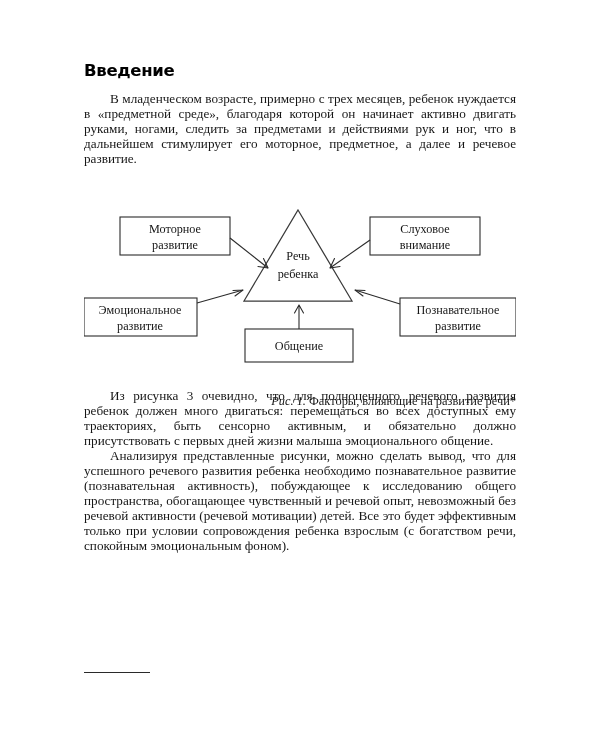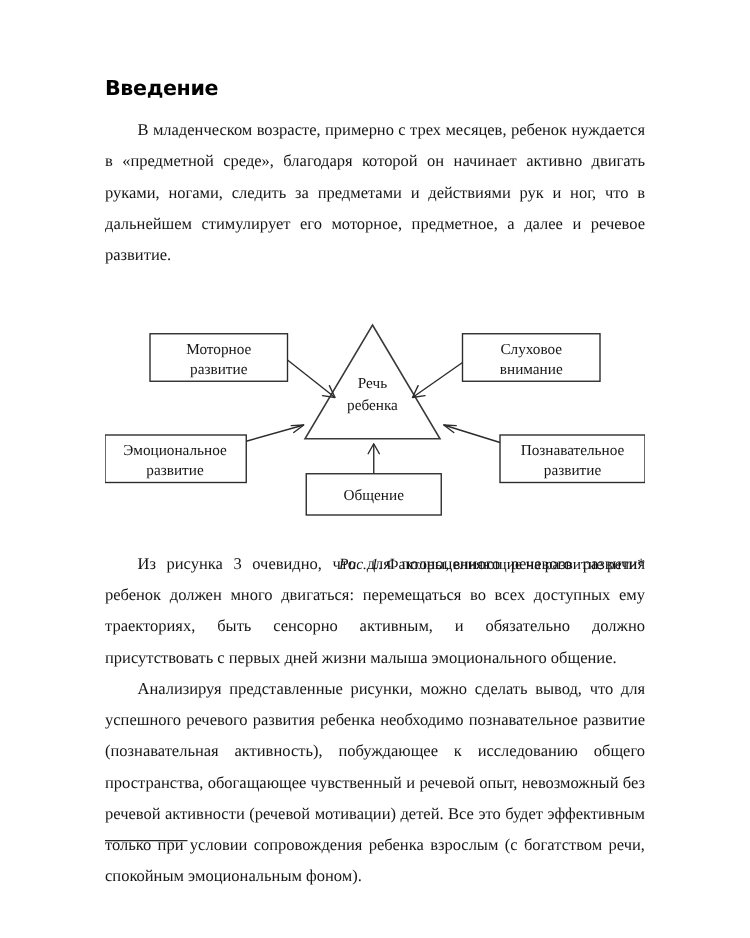--- a/index.html
+++ b/index.html
@@ -27,21 +27,21 @@
     font-weight: bold;
     font-size: 16.5px;
     letter-spacing: -0.3px;
     color: #000000;
     margin: 0 0 11px 0;
     line-height: 1.1;
   }
   p.body-text {
     margin: 0;
     font-size: 13.2px;
-    line-height: 25px;
+    line-height: 15px;
     text-align: justify;
     text-indent: 26px;
     color: #161616;
     hyphens: manual;
   }
   .fig-wrap {
     position: relative;
     width: 432px;
     height: 200px;
     margin-top: 22px;

